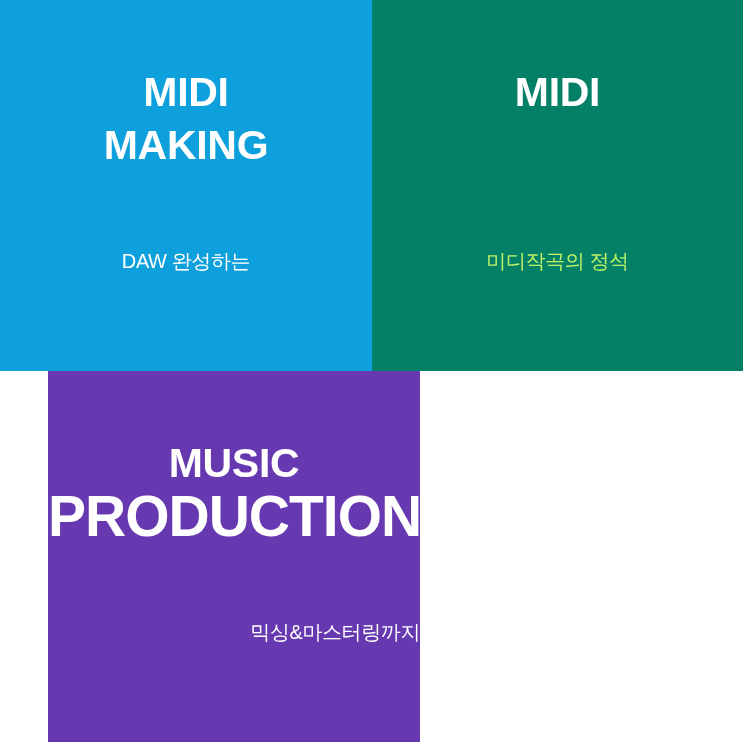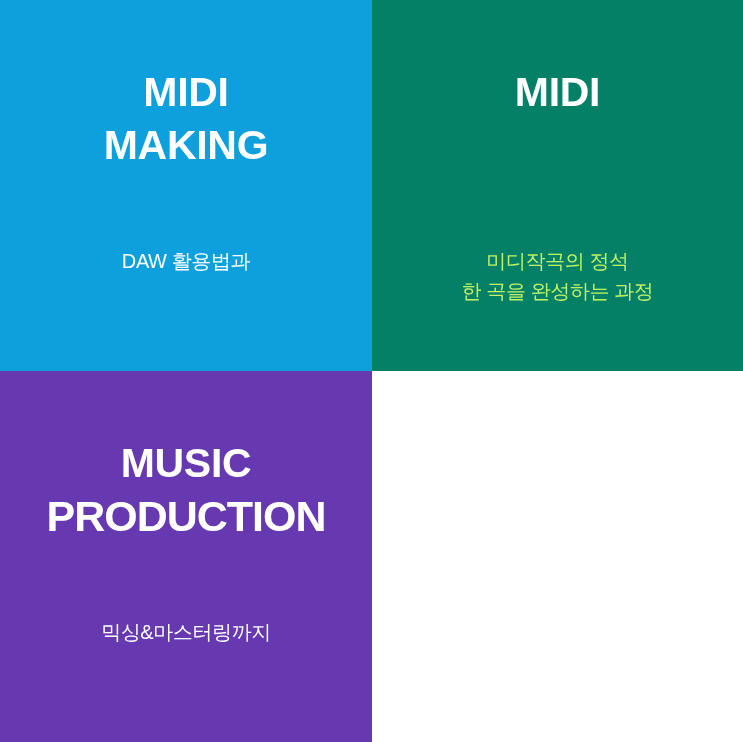--- a/index.html
+++ b/index.html
@@ -71,53 +71,52 @@
   .panel-basic .title { font-size: 41px; }
 
   .panel-composition        { background: #048067; }
   .panel-composition .title { font-size: 41px; }
   .panel-composition .title .line-2 { font-size: 43px; letter-spacing: -1.2px; }
 
   .panel-track        { background: #F2B544; }
   .panel-track .title { font-size: 41px; }
   .panel-track .title .line-2 { font-size: 43px; letter-spacing: -0.9px; }
 
-  .panel-production        { background: #6639B0; }
+  .panel-production        { background: #6639B0; margin-left: 48px; }
   .panel-production .title { font-size: 41px; }
-  .panel-production .title .line-2 { font-size: 43px; letter-spacing: -1px; }
+  .panel-production .title .line-2 { font-size: 57px; letter-spacing: -1px; }
 </style>
 </head>
 <body>
 
 <div class="poster">
 
   <div class="panel panel-basic" style="background: rgb(14, 160, 220);">
     <h2 class="title" style="color: rgb(255, 255, 255);">
       <span class="line line-1">MIDI</span>
       <span class="line line-2">MAKING</span>
     </h2>
     <p class="subtitle" style="color: rgb(255, 255, 255);">
-      <span class="line line-1">DAW 활용법과</span>
+      <span class="line line-1">DAW 완성하는</span>
     </p>
   </div>
 
   <div class="panel panel-composition" style="background: rgb(4, 128, 103);">
     <h2 class="title" style="color: rgb(255, 255, 255);">
       <span class="line line-1">MIDI</span>
     </h2>
     <p class="subtitle" style="color: #bef264;">
       <span class="line line-1">미디작곡의 정석</span>
-      <span class="line line-2">한 곡을 완성하는 과정</span>
     </p>
   </div>
 
 
   <div class="panel panel-production" style="background: rgb(102, 57, 176);">
     <h2 class="title" style="color: rgb(255, 255, 255);">
       <span class="line line-1">MUSIC</span>
       <span class="line line-2">PRODUCTION</span>
     </h2>
-    <p class="subtitle" style="color: rgb(255, 255, 255);">
+    <p class="subtitle" style="color: rgb(255, 255, 255); text-align: right;">
       <span class="line line-1">믹싱&amp;마스터링까지</span>
     </p>
   </div>
 
 </div>
 
 </body></html>

